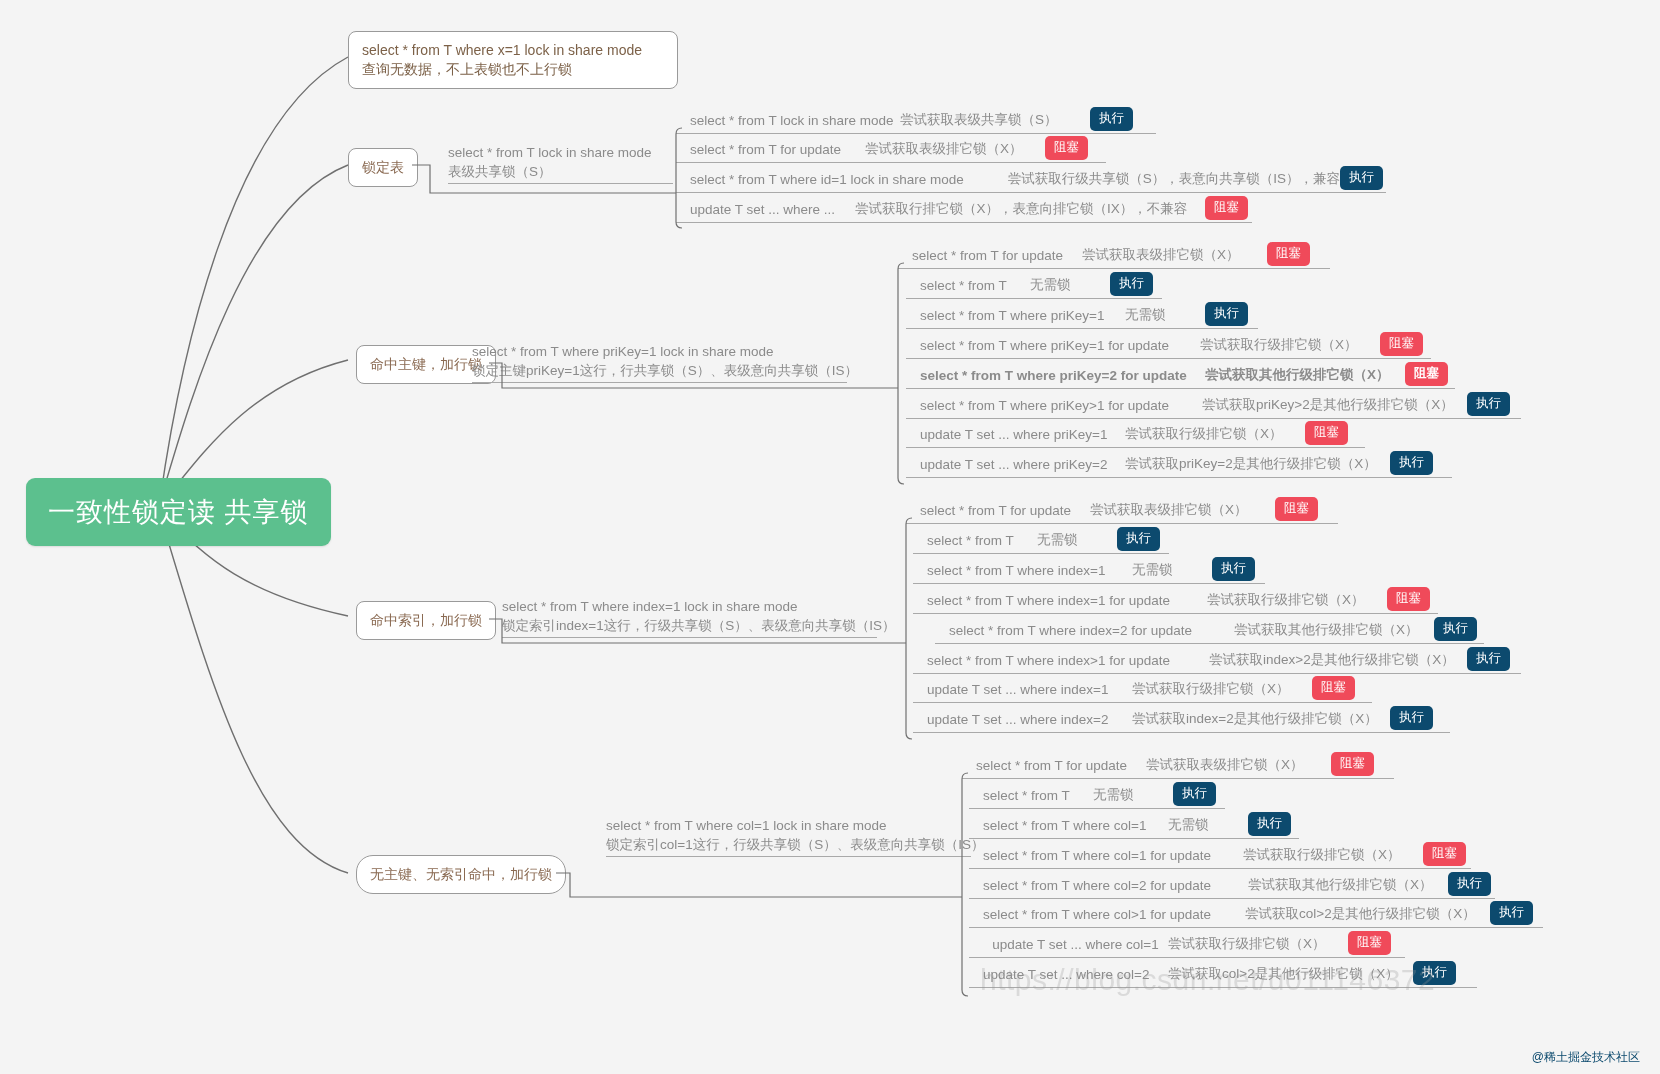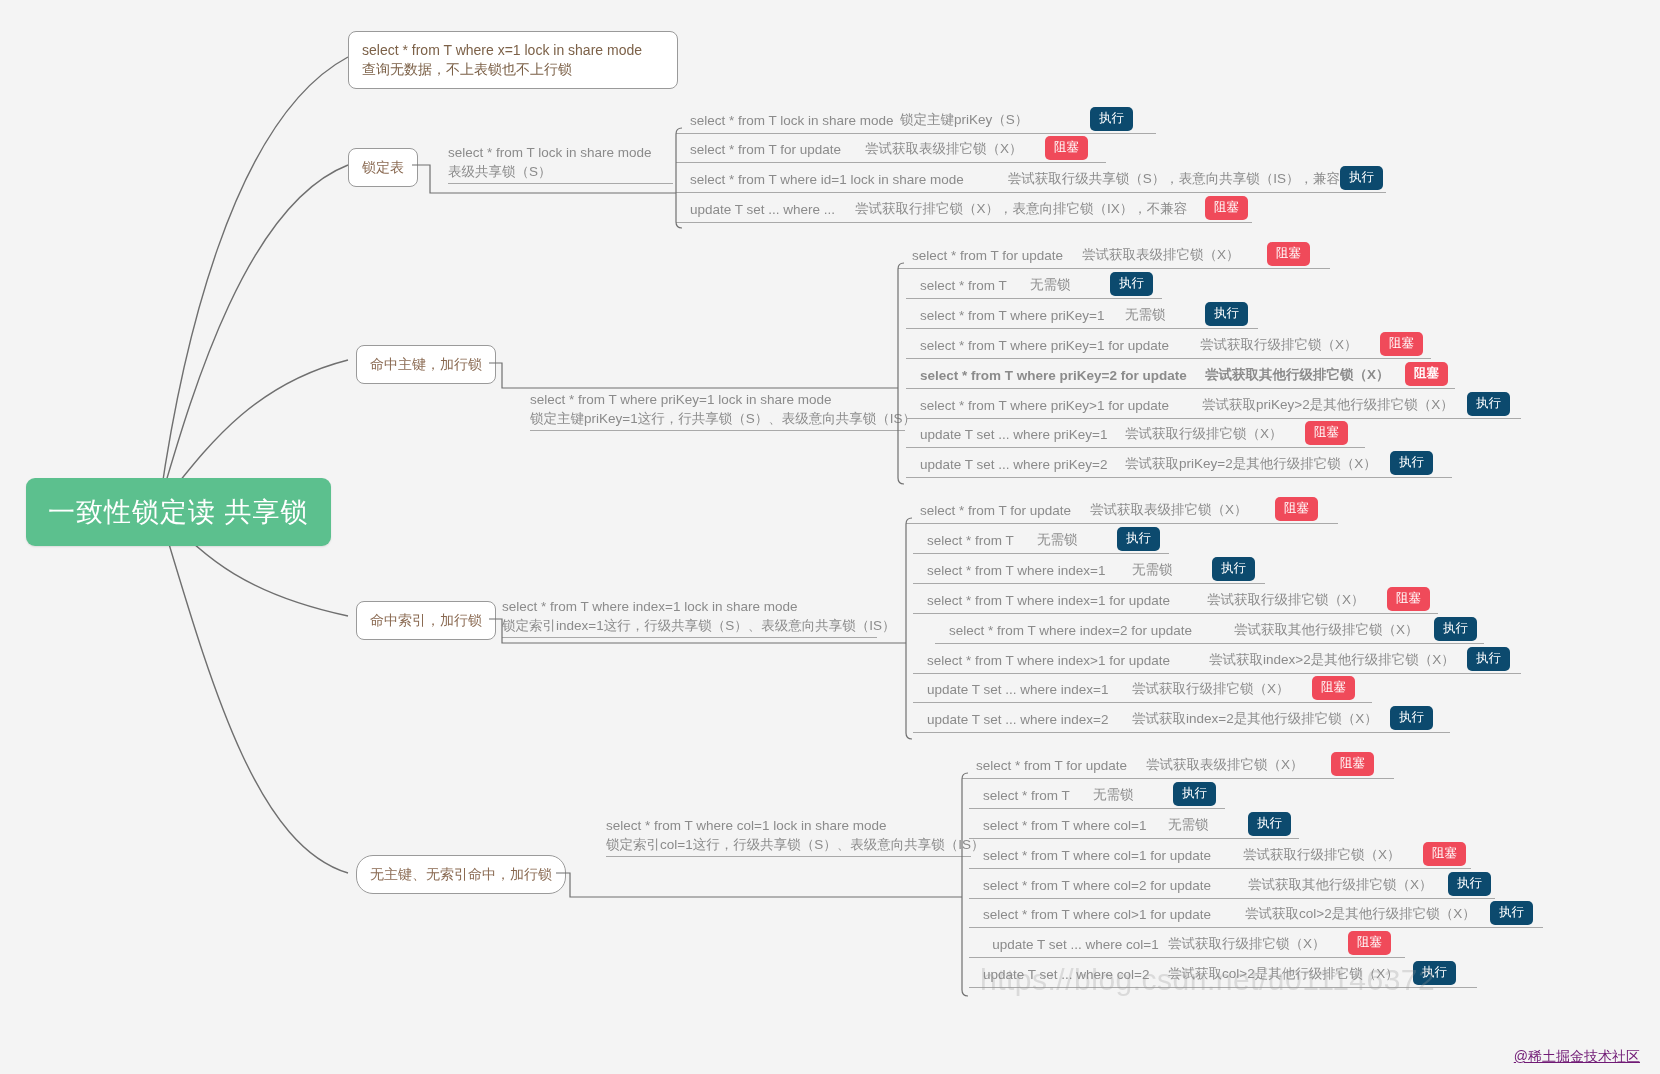--- a/index.html
+++ b/index.html
@@ -107,24 +107,23 @@
     top: 963px;
     font-size: 30px;
     color: rgba(150,150,150,.28);
     letter-spacing: .5px;
     white-space: nowrap;
   }
   .wm-credit {
     position: absolute;
     right: 20px;
     bottom: 8px;
-    font-size: 14px;
-    color: #701a75;
-    white-space: nowrap;
-    text-decoration: underline;
+    font-size: 12px;
+    color: #0c4a6e;
+    white-space: nowrap;
   }
 </style>
 </head>
 <body>
 
 <svg id="wires" viewBox="0 0 1660 1074" xmlns="http://www.w3.org/2000/svg">
   <g fill="none" stroke="#6f6f6f" stroke-width="1.4">
 
     <path d="M160 500 C 180 360, 230 120, 348 57"></path>
 
@@ -150,21 +149,21 @@
 <div class="branch-node" style="left:348px; top:148px;">
   <span>锁定表</span>
 </div>
 <div class="desc-node" style="left:448px; top:143px; width:225px;">
   <span class="l1">select * from T lock in share mode</span>
   <span class="l2">表级共享锁（S）</span>
 </div>
 
 <div class="leaf" style="left:676px; top:107px; width:480px;">
   <span class="sql" style="width:210px;">select * from T lock in share mode</span>
-  <span class="note" style="width:190px;">锁定主键priKey（S）</span>
+  <span class="note" style="width:190px;">尝试获取表级共享锁（S）</span>
   <span class="badge run">执行</span>
 </div>
 <div class="leaf" style="left:676px; top:136px; width:430px;">
   <span class="sql" style="width:175px;">select * from T for update</span>
   <span class="note" style="width:180px;">尝试获取表级排它锁（X）</span>
   <span class="badge block">阻塞</span>
 </div>
 <div class="leaf" style="left:676px; top:166px; width:710px;">
   <span class="sql" style="width:310px;">select * from T where id=1 lock in share mode</span>
   <span class="note" style="width:340px;text-align:right;">尝试获取行级共享锁（S），表意向共享锁（IS），兼容</span>
@@ -172,21 +171,21 @@
 </div>
 <div class="leaf" style="left:676px; top:196px; width:576px;">
   <span class="sql" style="width:165px;">update T set ... where ...</span>
   <span class="note" style="width:350px;">尝试获取行排它锁（X），表意向排它锁（IX），不兼容</span>
   <span class="badge block">阻塞</span>
 </div>
 
 <div class="branch-node" style="left:356px; top:345px;">
   <span>命中主键，加行锁</span>
 </div>
-<div class="desc-node" style="left:530px; top:342px; width:375px;margin-top:48px;">
+<div class="desc-node" style="left:472px; top:342px; width:375px;">
   <span class="l1">select * from T where priKey=1 lock in share mode</span>
   <span class="l2">锁定主键priKey=1这行，行共享锁（S）、表级意向共享锁（IS）</span>
 </div>
 
 <div class="leaf" style="left:898px; top:242px; width:432px;">
   <span class="sql" style="width:170px;">select * from T for update</span>
   <span class="note" style="width:185px;">尝试获取表级排它锁（X）</span>
   <span class="badge block">阻塞</span>
 </div>
 <div class="leaf" style="left:906px; top:272px; width:256px;">

